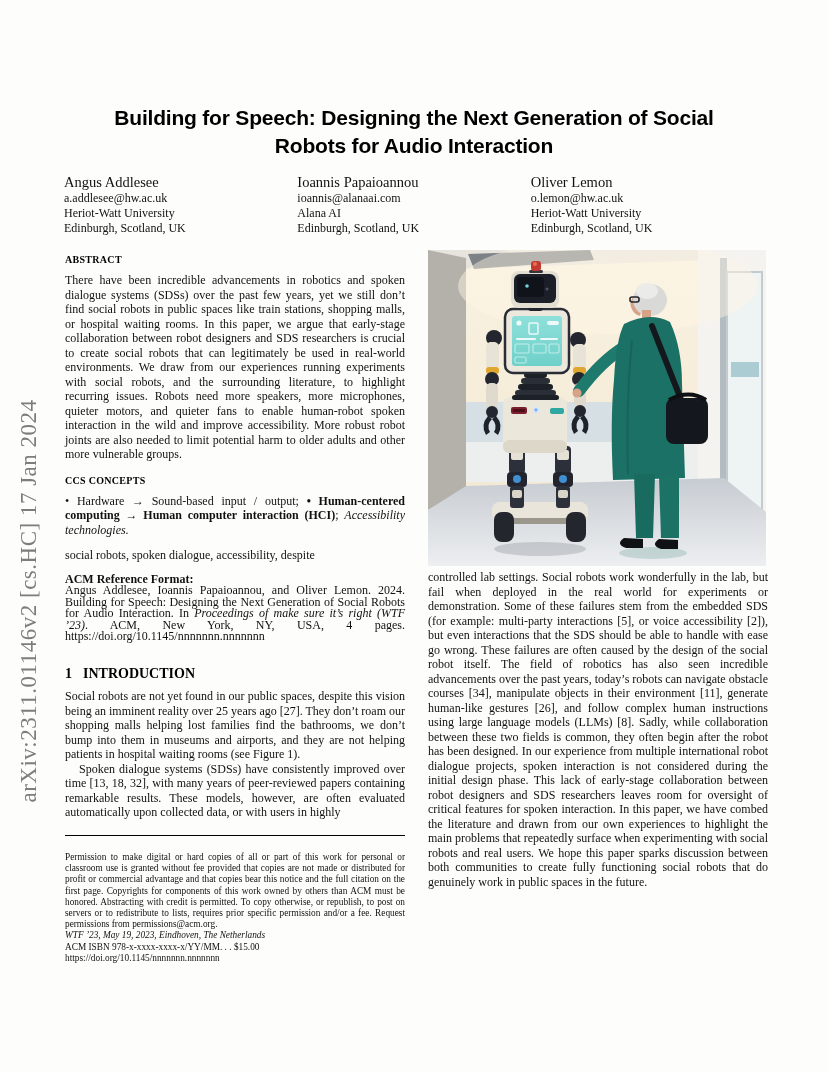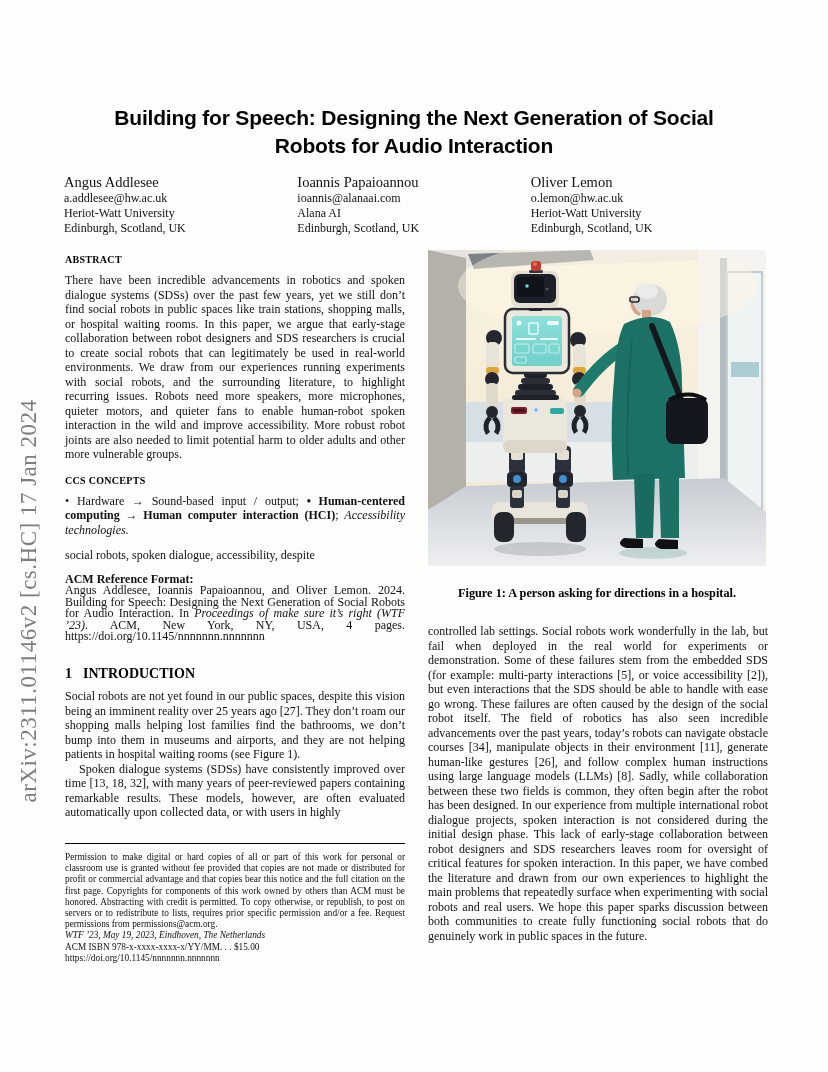--- a/index.html
+++ b/index.html
@@ -36,21 +36,21 @@
   }
   .sec-heading {
     display:flex; gap:11px; font-weight:700; font-size:14px;
     line-height:18px; margin-top:22px; margin-bottom:6px; color:#000;
   }
   .body-text { font-size:12px; line-height:14.5px; text-align:justify; }
   .mb { margin-bottom:11px; }
   .indent { text-indent:14px; }
   .smallprint { font-size:12px; line-height:11.6px; text-align:justify; }
   .footnote {
-    margin-top:auto; border-top:0.8px solid #000; padding-top:8px;
+    margin-top:auto; border-top:0.8px solid #000; padding-top:16px;
     font-size:9.3px; line-height:11.2px;
   }
   .footnote .just { text-align:justify; }
   .italic { font-style:italic; }
   .figure-wrap { width:338px; }
   .figure-caption {
     margin-top:16px; margin-bottom:23px; text-align:center;
     font-weight:700; font-size:12.3px; line-height:15px; color:#000;
   }
   a.doi-link { color:inherit; text-decoration:none; }
@@ -251,18 +251,17 @@
           <path d="M204 90 q-6 60 -4 134" fill="none" stroke="#155c52" stroke-width="2" opacity="0.6"></path>
           <path d="M224 76 L254 152" stroke="#14171c" stroke-width="6" stroke-linecap="round"></path>
           <rect x="238" y="148" width="42" height="46" rx="8" fill="#14171d"></rect>
           <path d="M241 150 q20 -11 37 0" fill="none" stroke="#0d0f13" stroke-width="4"></path>
           <path d="M206 224 l21 0 l-2 64 l-17 0 z" fill="#196b5f"></path>
           <path d="M231 226 l20 0 l0 62 l-18 0 z" fill="#1b7265"></path>
           <path d="M196 288 q-9 6 2 10 l17 0 l0 -9 z" fill="#0f1115"></path>
           <path d="M231 289 q-9 6 2 10 l17 0 l0 -9 z" fill="#0f1115"></path>
         </g>
       </svg>
-      <div class="figure-caption">Figure 1: A person asking for directions in a hospital.</div>
     </div>
     <div class="body-text">controlled lab settings. Social robots work wonderfully in the lab, but fail when deployed in the real world for experiments or demonstration. Some of these failures stem from the embedded SDS (for example: multi-party interactions [5], or voice accessibility [2]), but even interactions that the SDS should be able to handle with ease go wrong. These failures are often caused by the design of the social robot itself. The field of robotics has also seen incredible advancements over the past years, today’s robots can navigate obstacle courses [34], manipulate objects in their environment [11], generate human-like gestures [26], and follow complex human instructions using large language models (LLMs) [8]. Sadly, while collaboration between these two fields is common, they often begin after the robot has been designed. In our experience from multiple international robot dialogue projects, spoken interaction is not considered during the initial design phase. This lack of early-stage collaboration between robot designers and SDS researchers leaves room for oversight of critical features for spoken interaction. In this paper, we have combed the literature and drawn from our own experiences to highlight the main problems that repeatedly surface when experimenting with social robots and real users. We hope this paper sparks discussion between both communities to create fully functioning social robots that do genuinely work in public spaces in the future.</div>
   </div>
 
 </div>
 
 </body></html>

